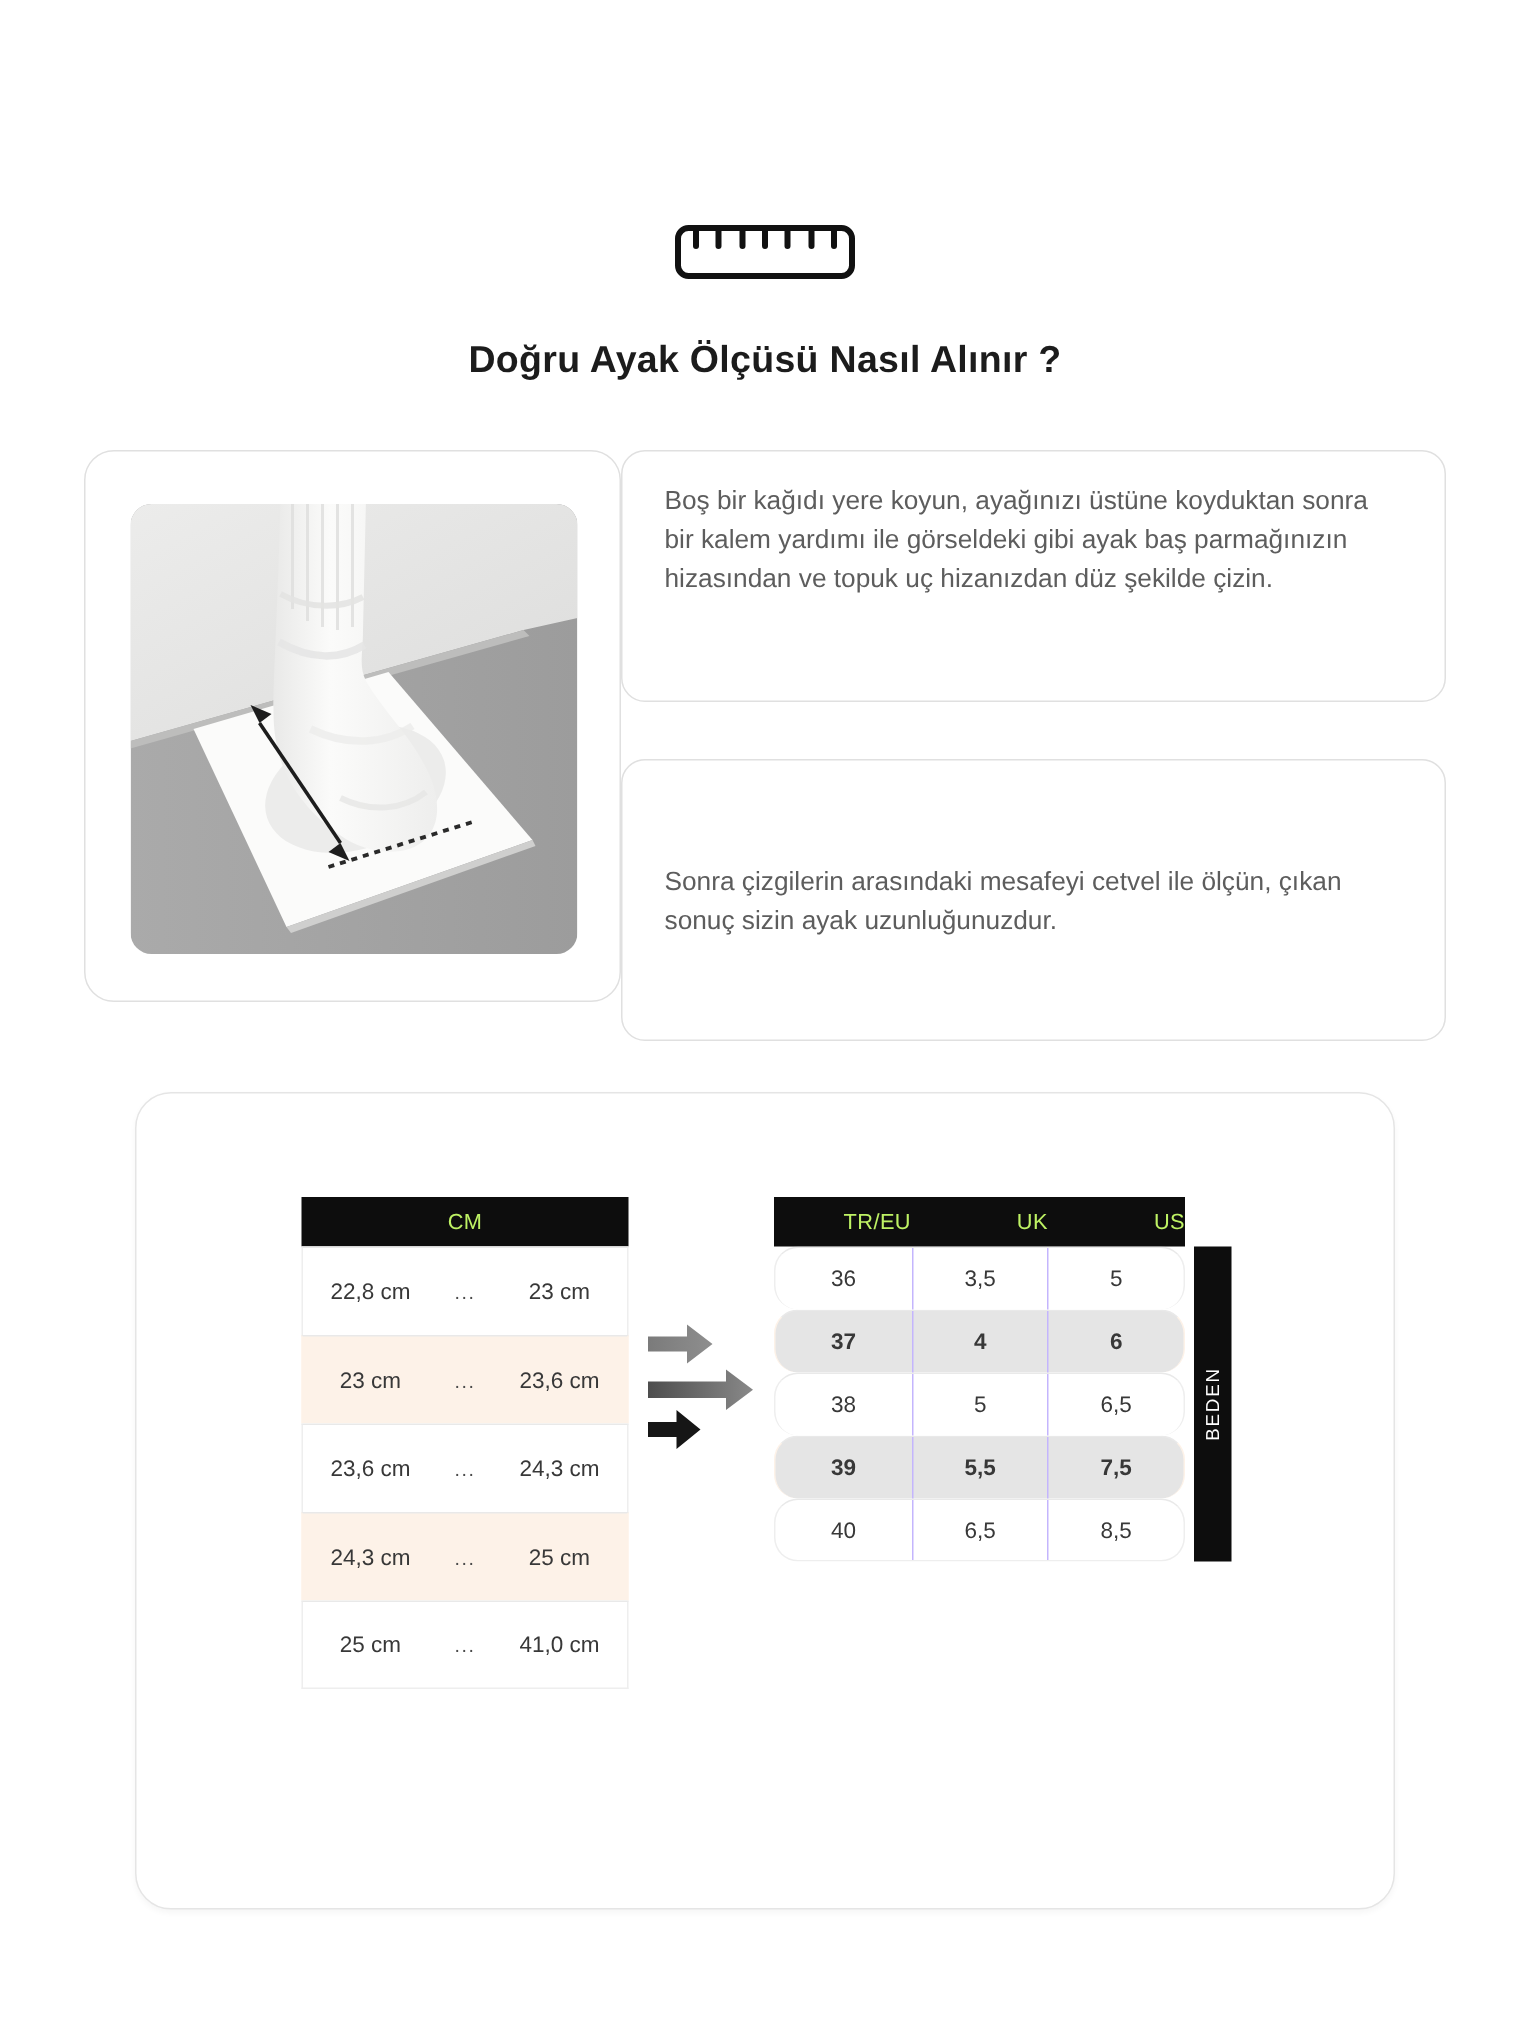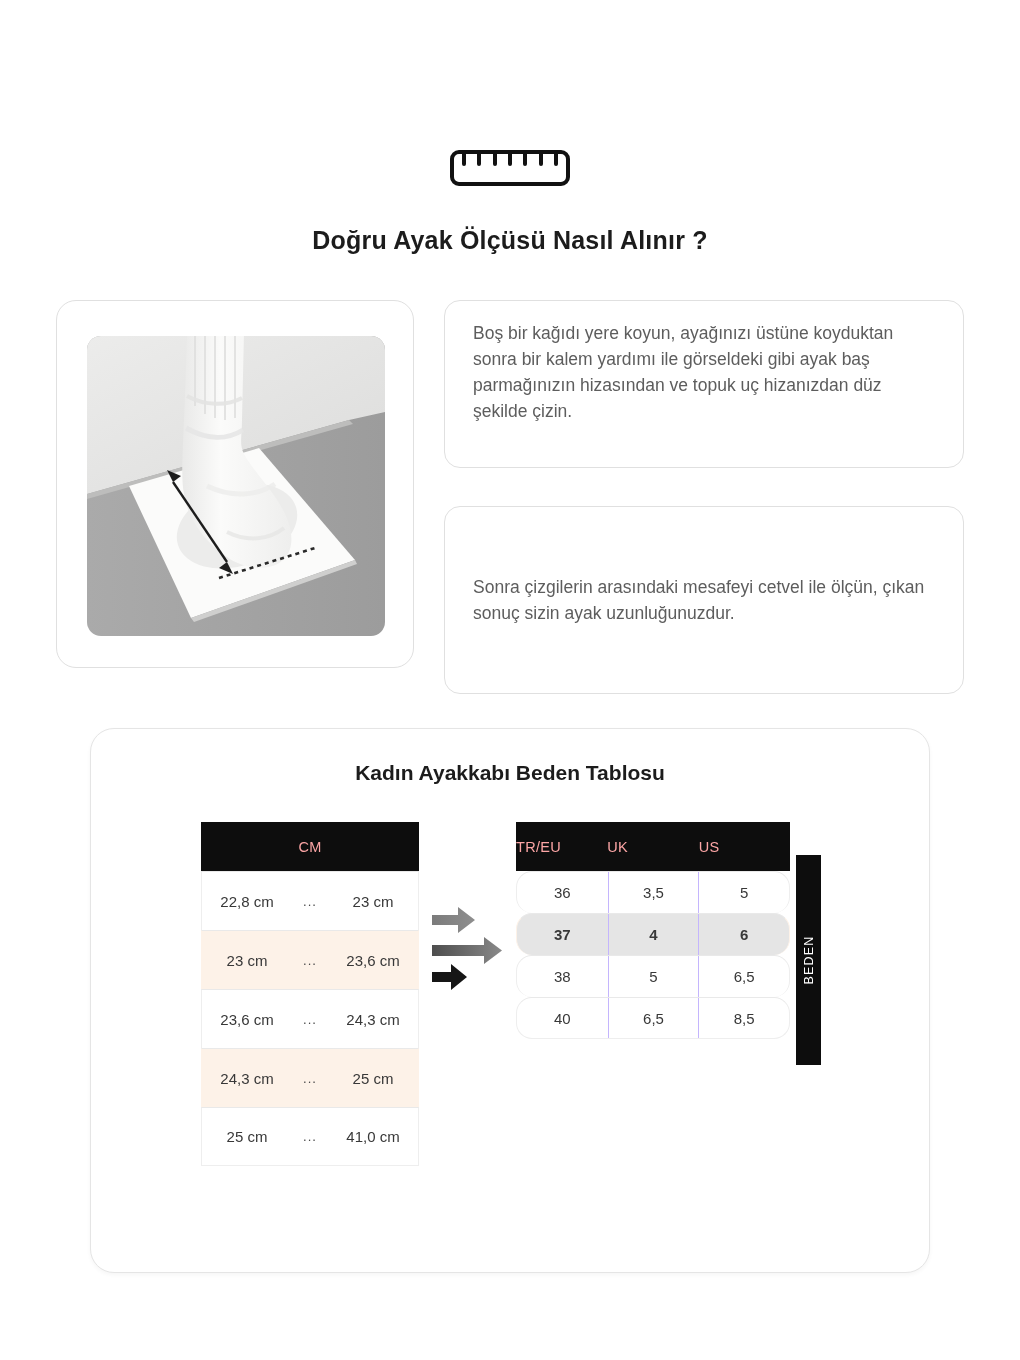--- a/index.html
+++ b/index.html
@@ -29,21 +29,21 @@
     text-align: center;
     font-size: 25px;
     font-weight: bold;
     color: #1c1c1c;
     letter-spacing: .2px;
   }
 
   
   .howto-row {
     width: 908px; margin: 45px auto 0 auto;
-    display: flex; gap: 30px;
+    display: flex; 
   }
   .photo-card {
     width: 358px; height: 368px;
     border: 1px solid #e0e0e0;
     border-radius: 20px;
     background: #fff;
     padding: 35px 30px 0 30px;
     flex-shrink: 0;
   }
   .photo-frame {
@@ -84,22 +84,22 @@
   .tables-row {
     margin-top: 37px;
     display: flex;
     padding-left: 110px;
     align-items: flex-start;
   }
 
   
   .cm-table { width: 218px; flex-shrink: 0; }
   .t-header {
-    background: #0d0d0d; color: #fca5a5;
-    height: 49px;
+    background: #0d0d0d; color: #bef264;
+    height: 33px;
     display: flex; align-items: center; justify-content: center;
     font-size: 14.5px; letter-spacing: .3px;
   }
   .cm-row {
     height: 59px;
     display: grid;
     grid-template-columns: 1fr 36px 1fr;
     align-items: center;
     border-top: 1px solid #e9e9e9;
     font-size: 15px; color: #383838;
@@ -125,21 +125,21 @@
     border-top: 1px solid #e9e9e9;
     font-size: 15px; color: #383838;
     background: #fff;
     border-left: 1px solid #eee; border-right: 1px solid #eee; border-radius: 16px;
   }
   .size-row:last-child { border-bottom: 1px solid #eee; }
   .size-row.alt { background: #e5e5e5; border-left-color: #fdf2e8; border-right-color: #fdf2e8; font-weight: bold; }
   .size-row > span { text-align: center; border-left: 1px solid #c4b5fd; align-self: stretch; display: flex; align-items: center; justify-content: center; }
   .size-row > span:first-child { border-left: none; }
   .size-header { display: grid; grid-template-columns: 1fr 1fr 1fr; }
-  .size-header span { text-align: left; }
+  .size-header span { text-align: right; }
 
   
   .beden-bar {
     width: 25px; height: 210px;
     margin-left: 6px; margin-top: 33px;
     background: #0d0d0d;
     display: flex; align-items: center; justify-content: center;
     flex-shrink: 0;
   }
   .beden-bar span {
@@ -222,21 +222,20 @@
     <div class="instruction-box first">
       <span>Boş bir kağıdı yere koyun, ayağınızı üstüne koyduktan sonra bir kalem yardımı ile görseldeki gibi ayak baş parmağınızın hizasından ve topuk uç hizanızdan düz şekilde çizin.</span>
     </div>
     <div class="instruction-box second">
       <span>Sonra çizgilerin arasındaki mesafeyi cetvel ile ölçün, çıkan sonuç sizin ayak uzunluğunuzdur.</span>
     </div>
   </div>
 </div>
 
 <div class="chart-card">
-  <div class="chart-title">Kadın Ayakkabı Beden Tablosu</div>
 
   <div class="tables-row">
 
     <div class="cm-table">
       <div class="t-header">CM</div>
       <div class="cm-row">
         <span>22,8 cm</span>
         <span class="cm-dots">...</span>
         <span>23 cm</span>
       </div>
@@ -294,20 +293,25 @@
       <div class="size-row alt">
         <span>37</span>
         <span>4</span>
         <span>6</span>
       </div>
       <div class="size-row">
         <span>38</span>
         <span>5</span>
         <span>6,5</span>
       </div>
+      <div class="size-row alt">
+        <span>39</span>
+        <span>5,5</span>
+        <span>7,5</span>
+      </div>
       <div class="size-row">
         <span>40</span>
         <span>6,5</span>
         <span>8,5</span>
       </div>
     </div>
 
     <div class="beden-bar">
       <span>BEDEN</span>
     </div>

